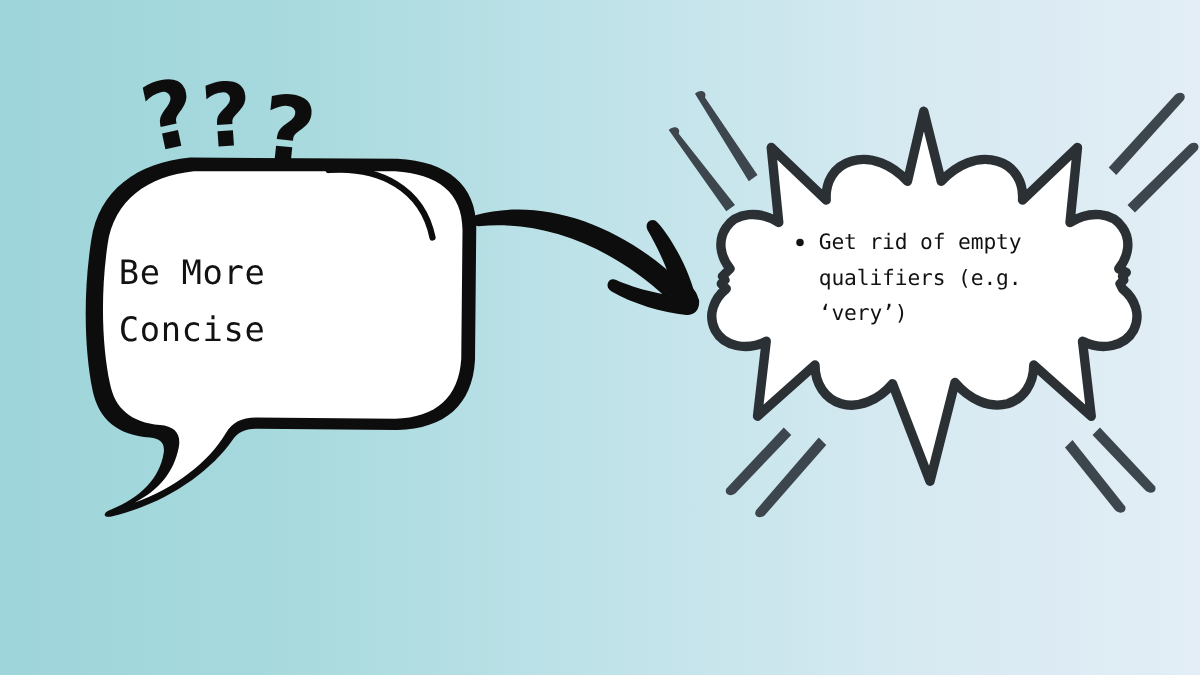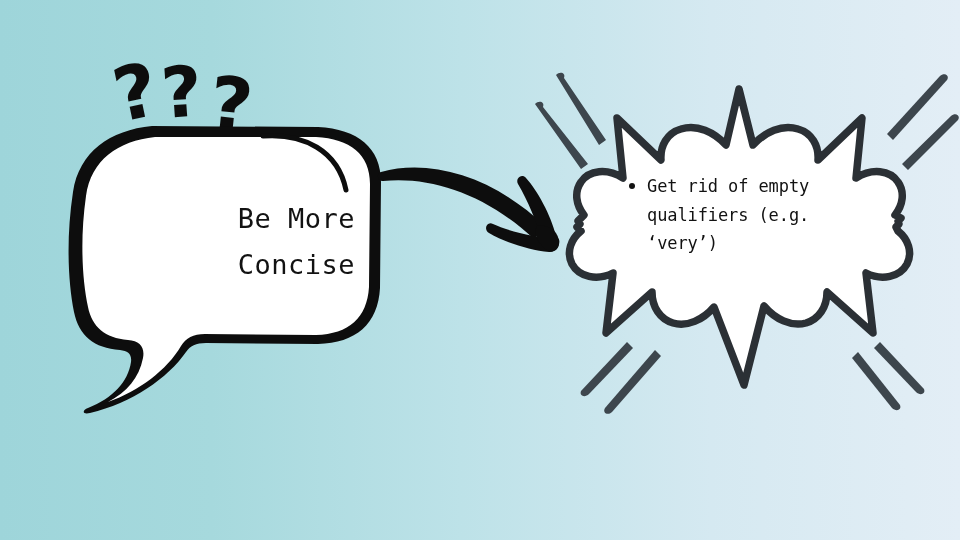--- a/index.html
+++ b/index.html
@@ -23,36 +23,36 @@
     width: 960px;
     height: 540px;
   }
 
   
   .bubble-text {
     position: absolute;
     left: 95px;
     top: 196px;
     width: 260px;
-    text-align: right;
+    text-align: left;
     color: #121212;
     font-size: 27px;
     line-height: 46px;
     letter-spacing: 0.5px;
     white-space: pre;
     pointer-events: none;
   }
 
   
   .burst-list {
     position: absolute;
     left: 626px;
     top: 172px;
     width: 250px;
-    margin: 0;
+    margin: 8px;
     padding: 0;
     list-style: none;
     color: #121212;
     font-size: 17px;
     line-height: 28.5px;
   }
   .burst-list li {
     position: relative;
     padding-left: 21px;
     margin: 0 0 0 0;

